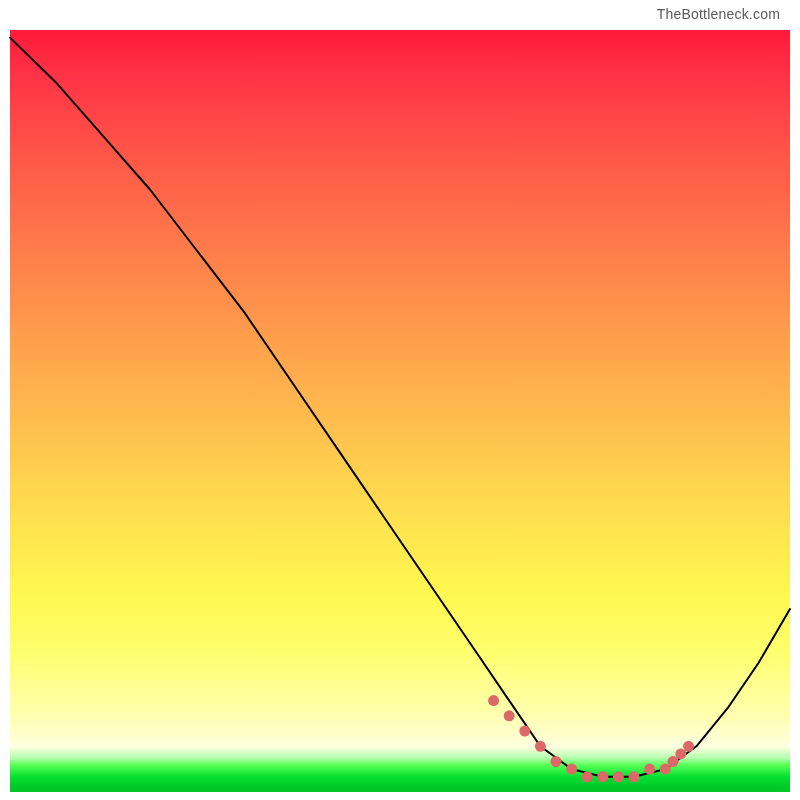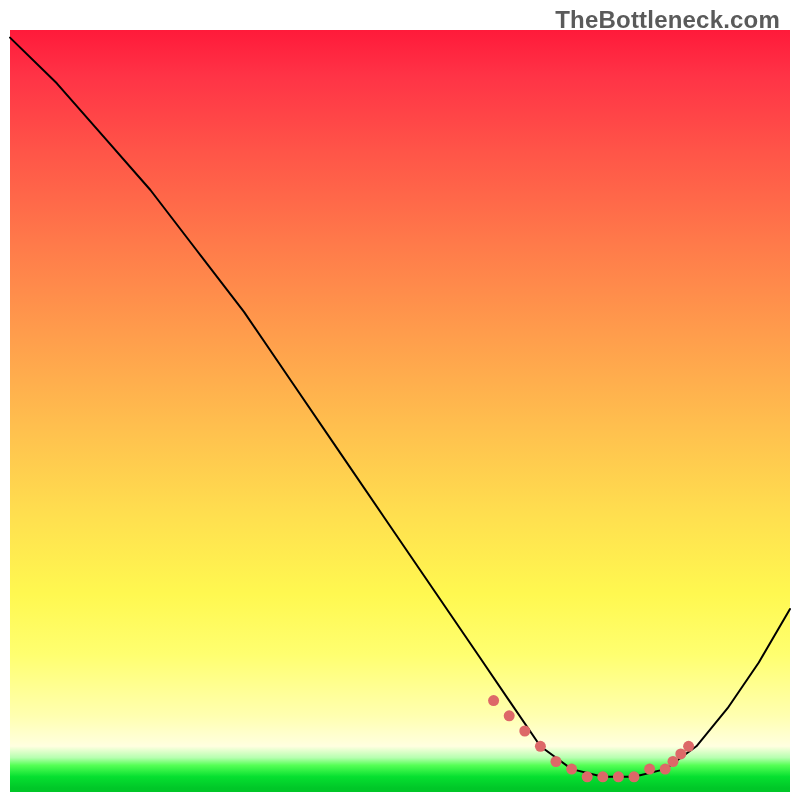--- a/index.html
+++ b/index.html
@@ -13,22 +13,22 @@
   }
   .wrap {
     position: relative;
     width: 800px;
     height: 800px;
   }
   .watermark {
     position: absolute;
     top: 6px;
     right: 20px;
-    font-size: 24px;
-    font-weight: 700;
+    font-size: 14px;
+    font-weight: 400;
     color: #5a5a5a;
     letter-spacing: 0.2px;
   }
   
   .bg {
     position: absolute;
     top: 30px;
     left: 10px;
     width: 780px;
     height: 762px; 

